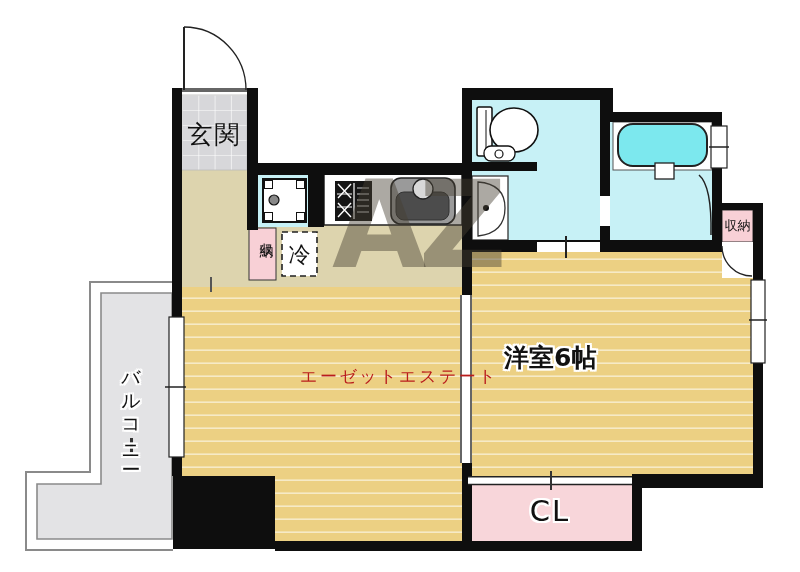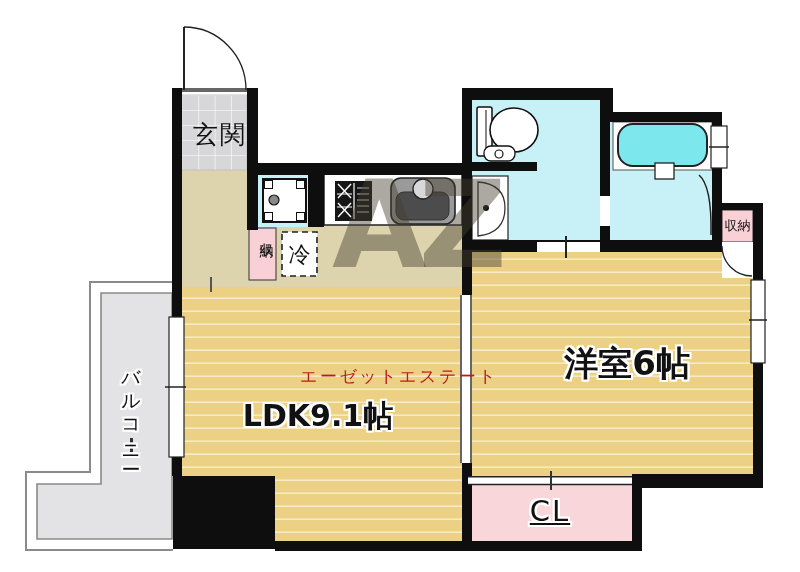--- a/index.html
+++ b/index.html
@@ -3,28 +3,28 @@
 <meta charset="utf-8">
 <style>
   html,body{margin:0;padding:0;background:#fff;}
   #plan{position:relative;width:800px;height:572px;background:#ffffff;overflow:hidden;
         font-family:"DejaVu Sans","Liberation Sans",sans-serif;}
   #plan svg{position:absolute;left:0;top:0;}
   .lbl{position:absolute;color:#111;white-space:nowrap;text-align:center;}
   .halo{text-shadow:-2px -2px 0 #fff, 2px -2px 0 #fff, -2px 2px 0 #fff, 2px 2px 0 #fff,
                     0 -2px 0 #fff, 0 2px 0 #fff, -2px 0 0 #fff, 2px 0 0 #fff;}
   .vert{writing-mode:vertical-rl;text-orientation:mixed;}
-  .lbl-genkan{left:182px;top:118px;width:65px;text-align:right;font-size:25px;letter-spacing:2px;}
+  .lbl-genkan{left:182px;top:118px;width:65px;text-align:center;font-size:25px;letter-spacing:2px;}
   .lbl-balcony{left:119px;top:356px;font-size:19px;letter-spacing:4px;}
   .lbl-storage-hall{left:249px;top:232px;width:27px;text-align:center;font-size:14px;letter-spacing:1px;}
   .lbl-fridge{left:282px;top:240px;width:35px;text-align:center;font-size:22px;}
   .lbl-storage-east{left:721px;top:217px;width:33px;text-align:center;font-size:13px;}
   .lbl-ldk{left:218px;top:396px;width:200px;text-align:center;font-size:30px;font-weight:600;}
-  .lbl-west{left:490px;top:341px;width:200px;text-align:right;font-size:34px;font-weight:600;}
-  .lbl-cl{left:510px;top:494px;width:80px;text-align:center;font-size:29px;font-weight:500;letter-spacing:2px;text-decoration:underline;}
+  .lbl-west{left:504px;top:341px;width:200px;text-align:left;font-size:25px;font-weight:600;}
+  .lbl-cl{left:510px;top:494px;width:80px;text-align:center;font-size:29px;font-weight:500;letter-spacing:2px;}
   .wm-monogram{left:332px;top:158px;font-size:122px;font-weight:bold;letter-spacing:-8px;
                color:rgba(70,64,50,0.45);line-height:1.1;}
   .wm-brand{left:234px;top:306px;font-size:41px;font-weight:bold;letter-spacing:15px;
             word-spacing:-18px;color:#6f6852;opacity:0.93;}
   .wm-kana{left:300px;top:365px;font-size:17px;letter-spacing:2.5px;color:#b91c1c;}
 </style>
 </head>
 <body>
 
 <div id="plan">
@@ -165,16 +165,15 @@
   </svg>
 
   <div class="lbl wm-monogram">AZ</div>
   <div class="lbl wm-kana">エーゼットエステート</div>
 
   <div class="lbl lbl-genkan">玄関</div>
   <div class="lbl vert halo lbl-balcony">バルコニー</div>
   <div class="lbl vert lbl-storage-hall">収納</div>
   <div class="lbl lbl-fridge">冷</div>
   <div class="lbl lbl-storage-east">収納</div>
-  <div class="lbl halo lbl-ldk">LDK9.1帖</div>
   <div class="lbl halo lbl-west">洋室6帖</div>
   <div class="lbl halo lbl-cl">CL</div>
 </div>
 
 </body></html>

